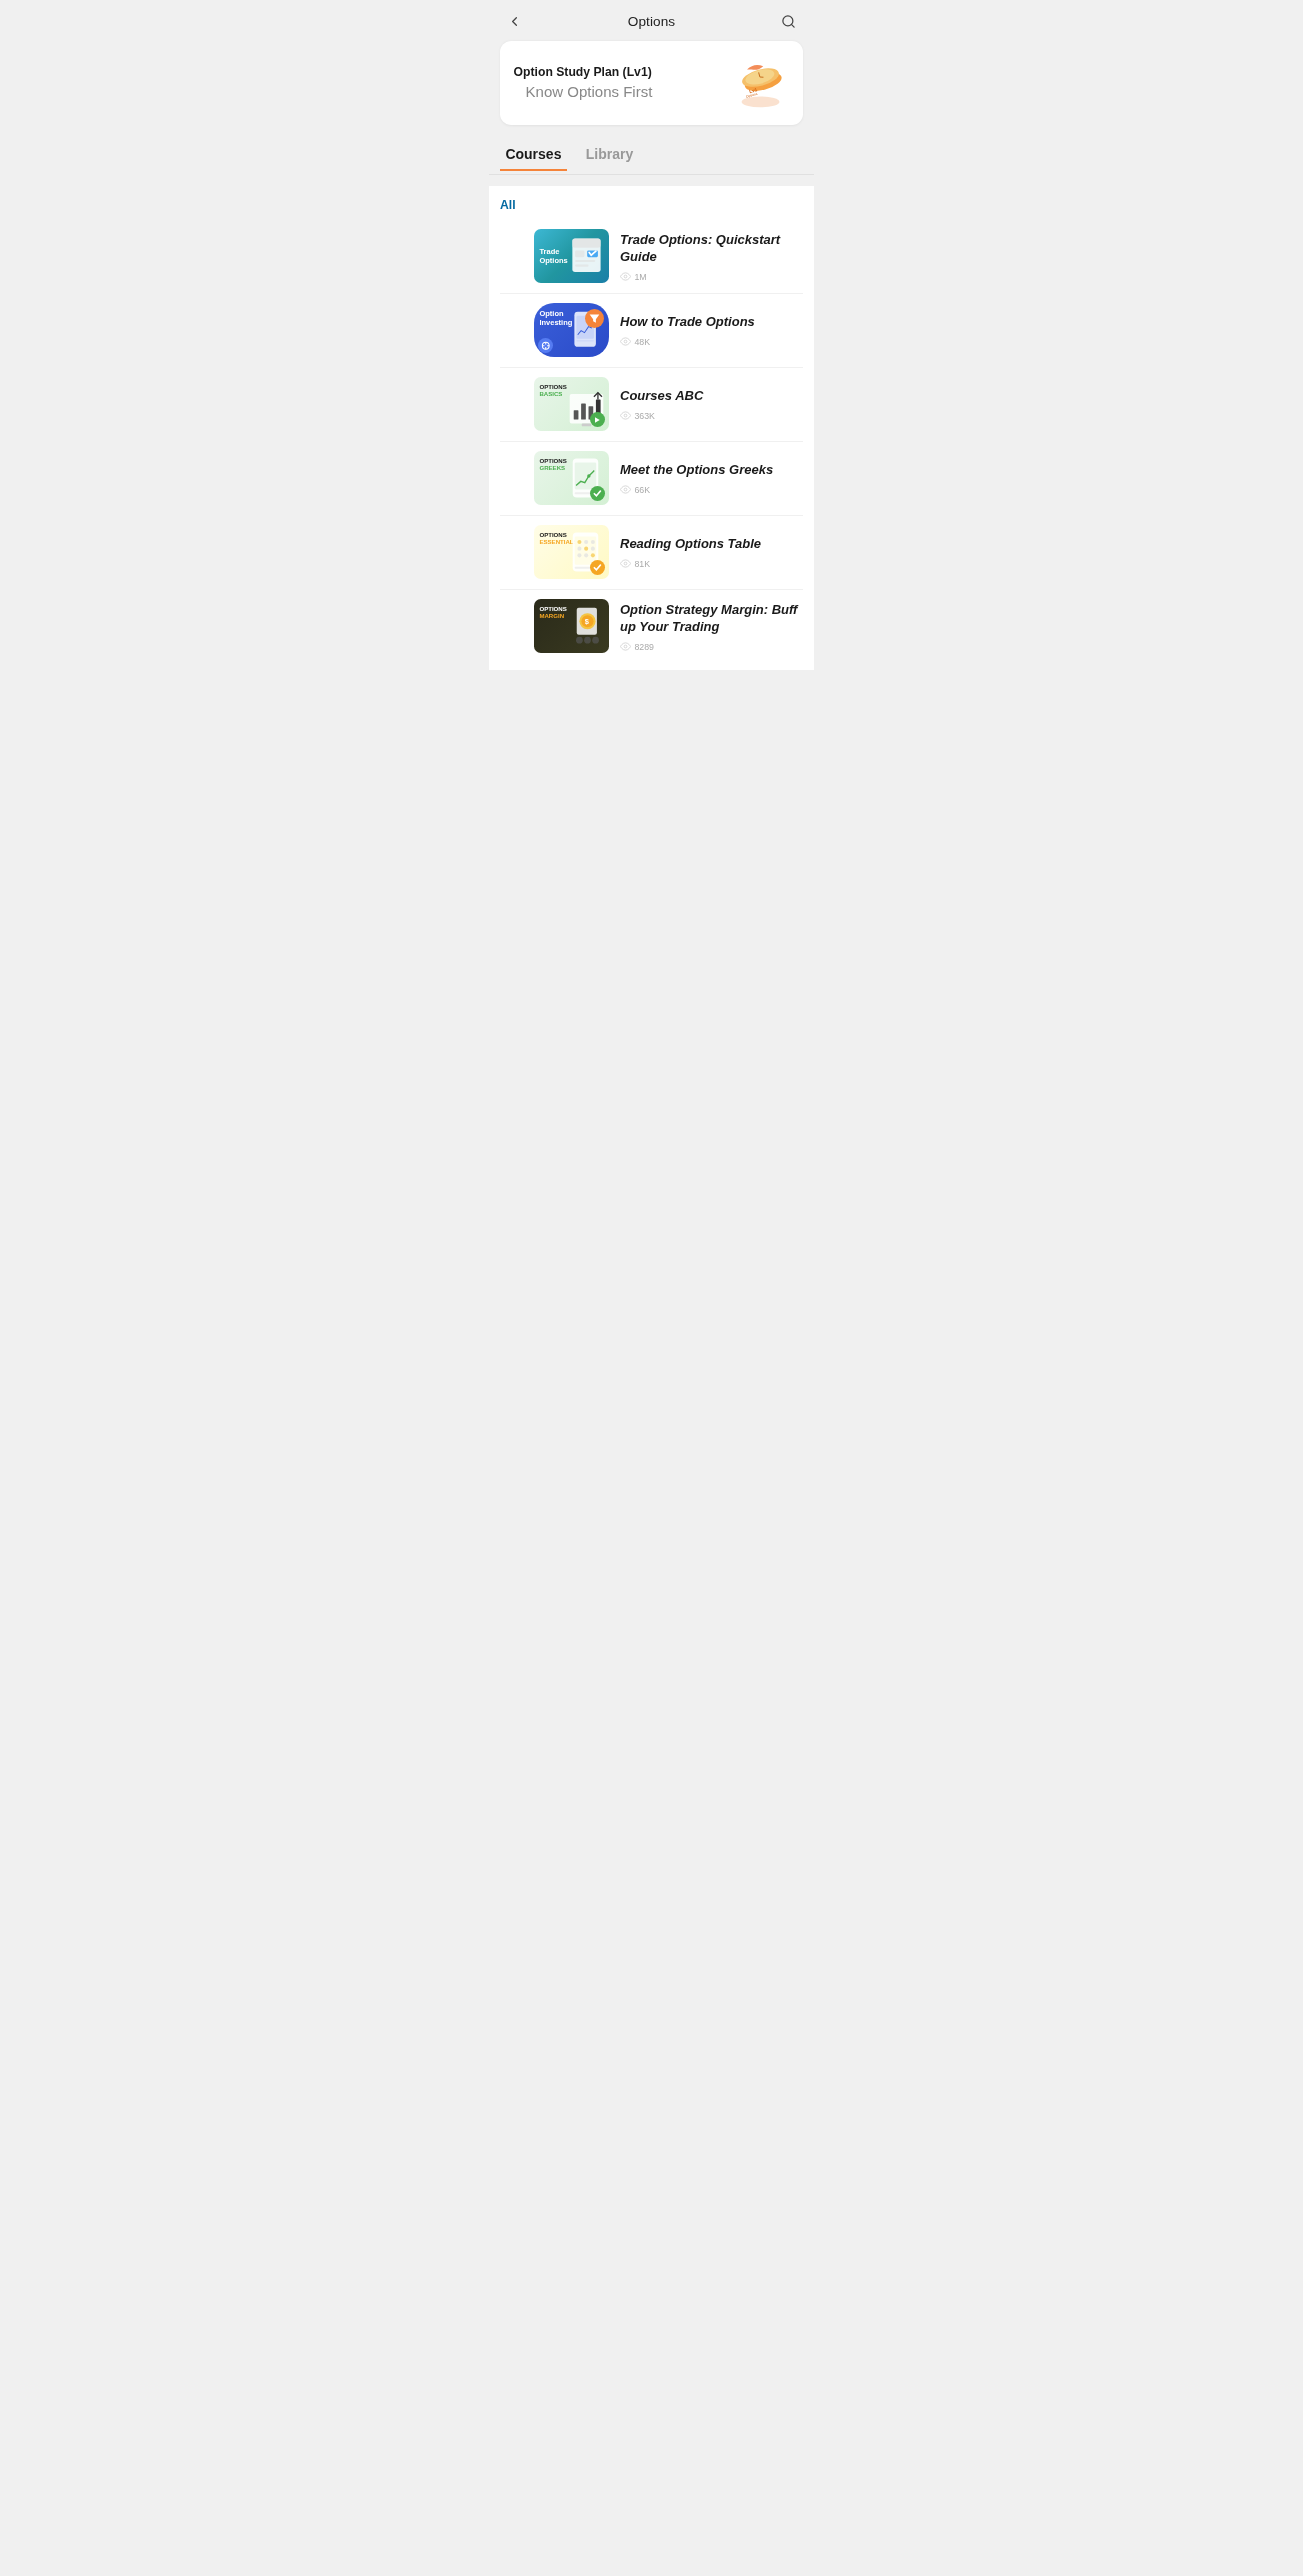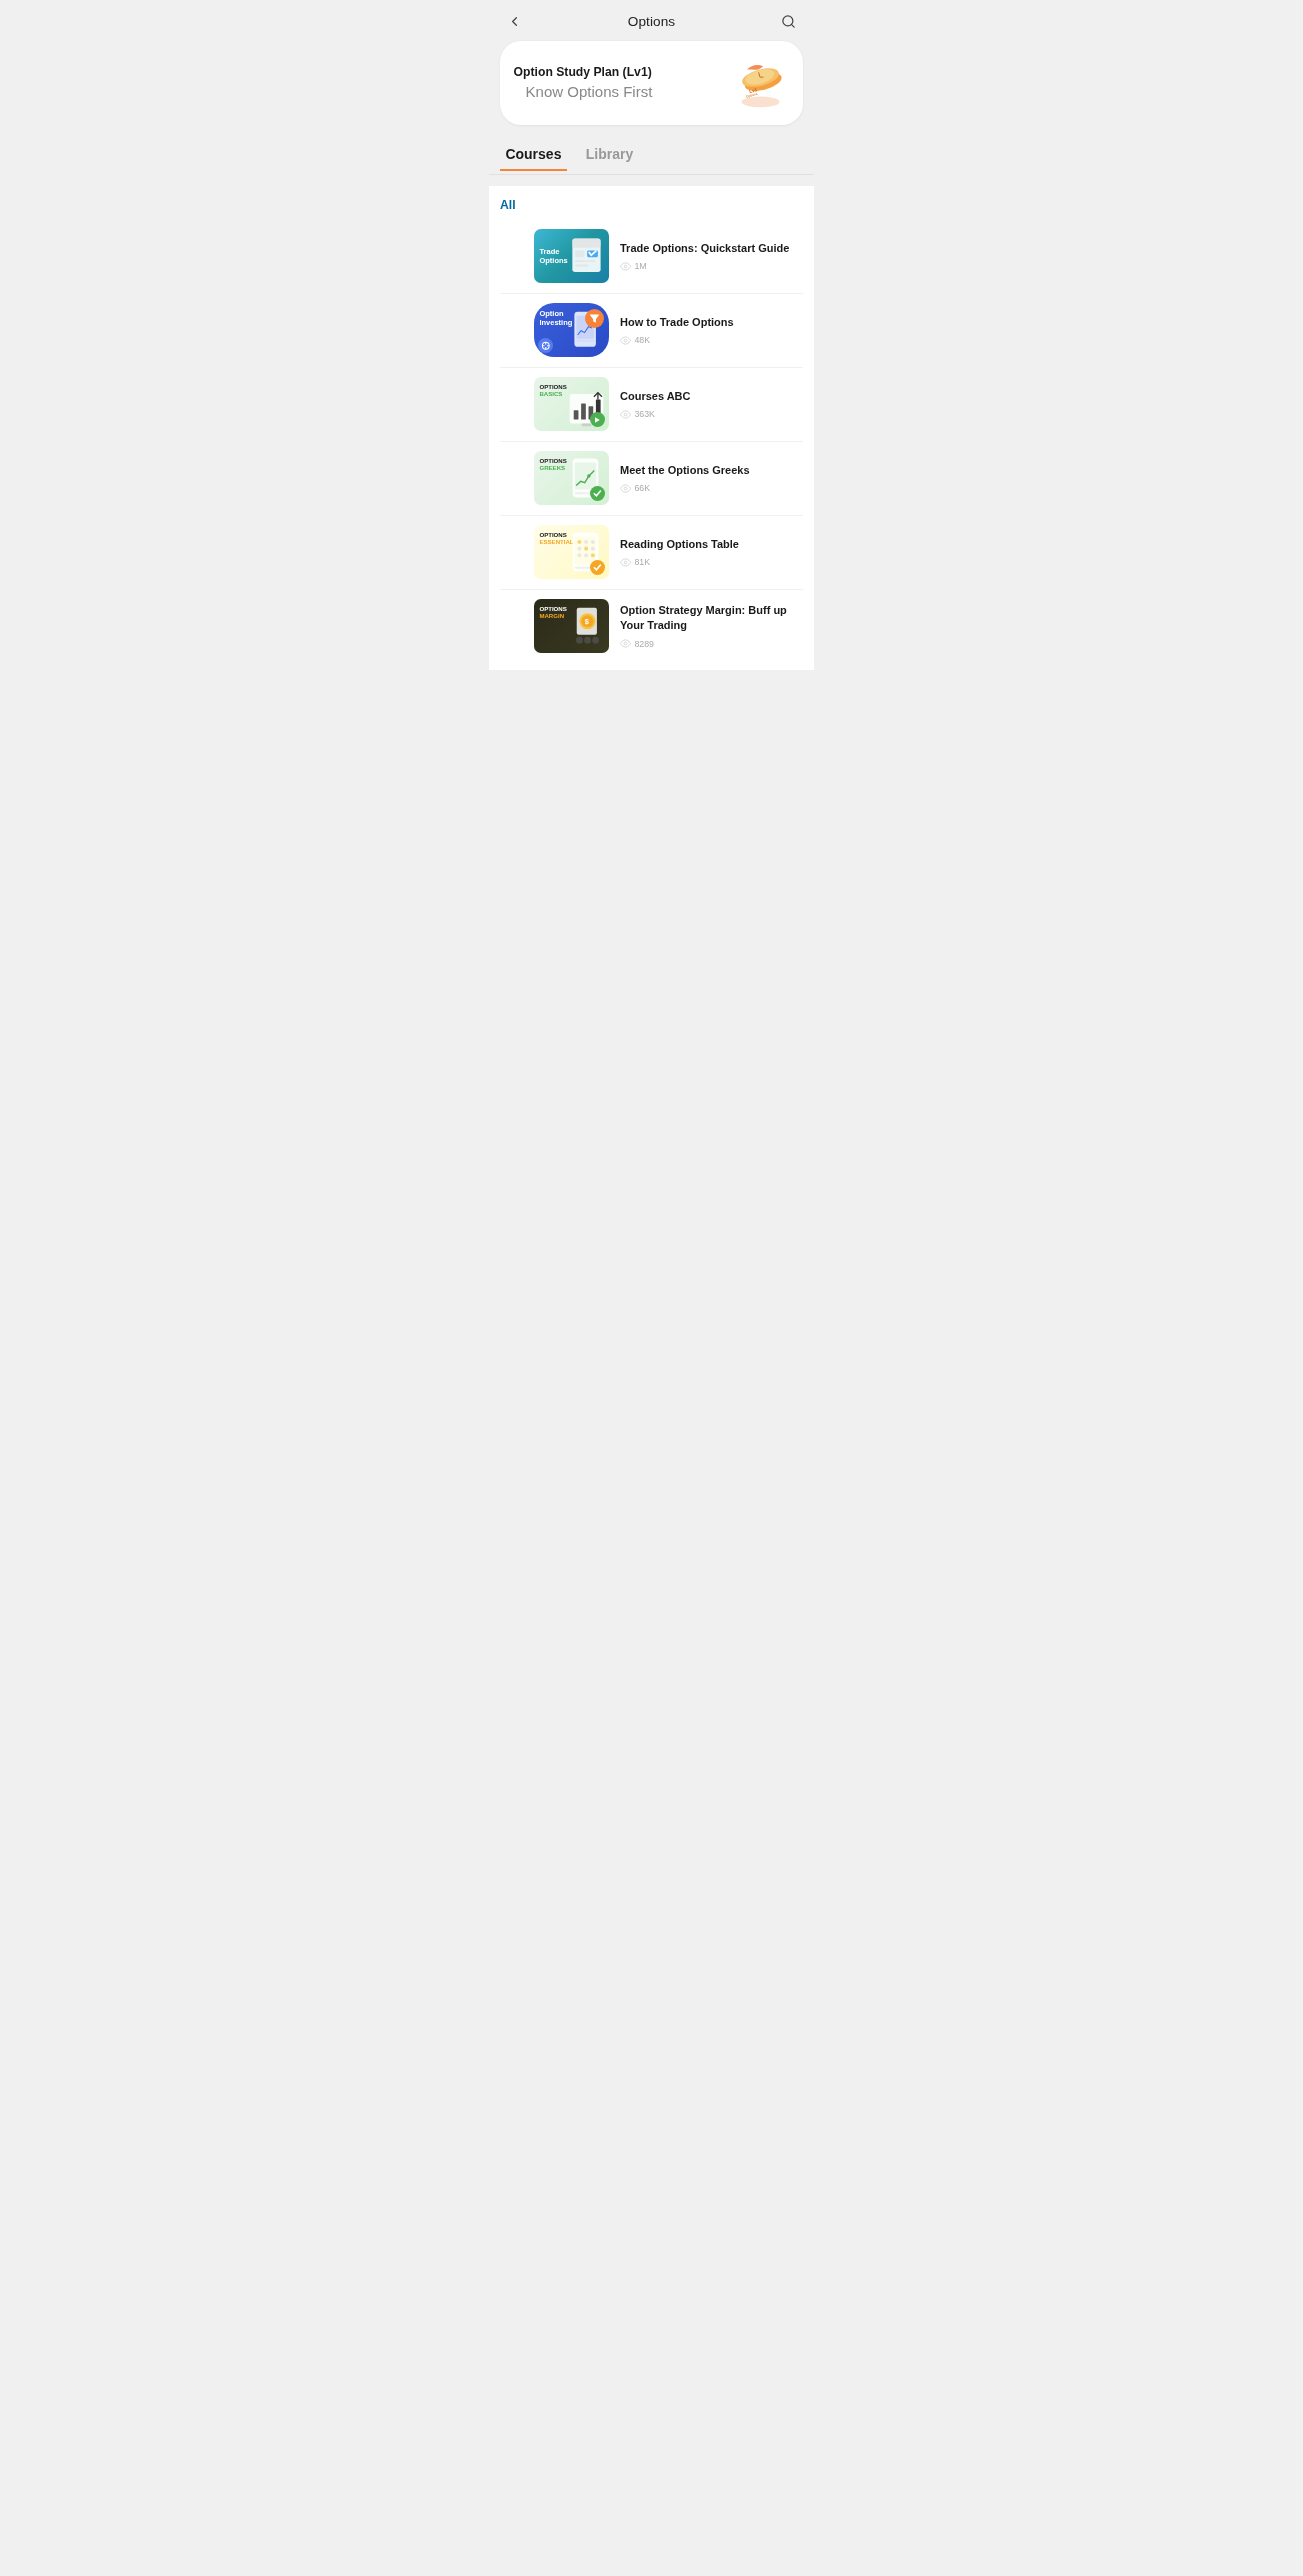--- a/index.html
+++ b/index.html
@@ -34,21 +34,21 @@
       justify-content: center;
       color: #444;
       cursor: pointer;
     }
     .header-icon svg { width: 15px; height: 15px; }
 
     
     .study-plan-card {
       background: #fff;
       margin: 0 11px 13.6px;
-      border-radius: 21px;
+      border-radius: 11px;
       padding: 15px 13.6px;
       display: flex;
       align-items: center;
       justify-content: space-between;
       box-shadow: 0 0.7px 2.7px rgba(0,0,0,0.06);
     }
     .study-plan-text .plan-title {
       font-size: 12.2px;
       font-weight: 700;
       color: #1a1a1a;
@@ -131,25 +131,26 @@
       overflow: hidden;
       flex-shrink: 0;
       margin-right: 11px;
       position: relative;
       margin-left: 34px;
     }
     .course-info {
       flex: 1;
     }
     .course-title {
-      font-size: 11px;
+      font-size: 13px;
       font-weight: 700;
       color: #1a1a1a;
       line-height: 1.35;
       margin-bottom: 5.4px;
+      font-style: italic;
     }
     .course-views {
       display: flex;
       align-items: center;
       font-size: 8.8px;
       color: #aaa;
     }
     .eye-icon {
       width: 11px;
       height: 11px;

